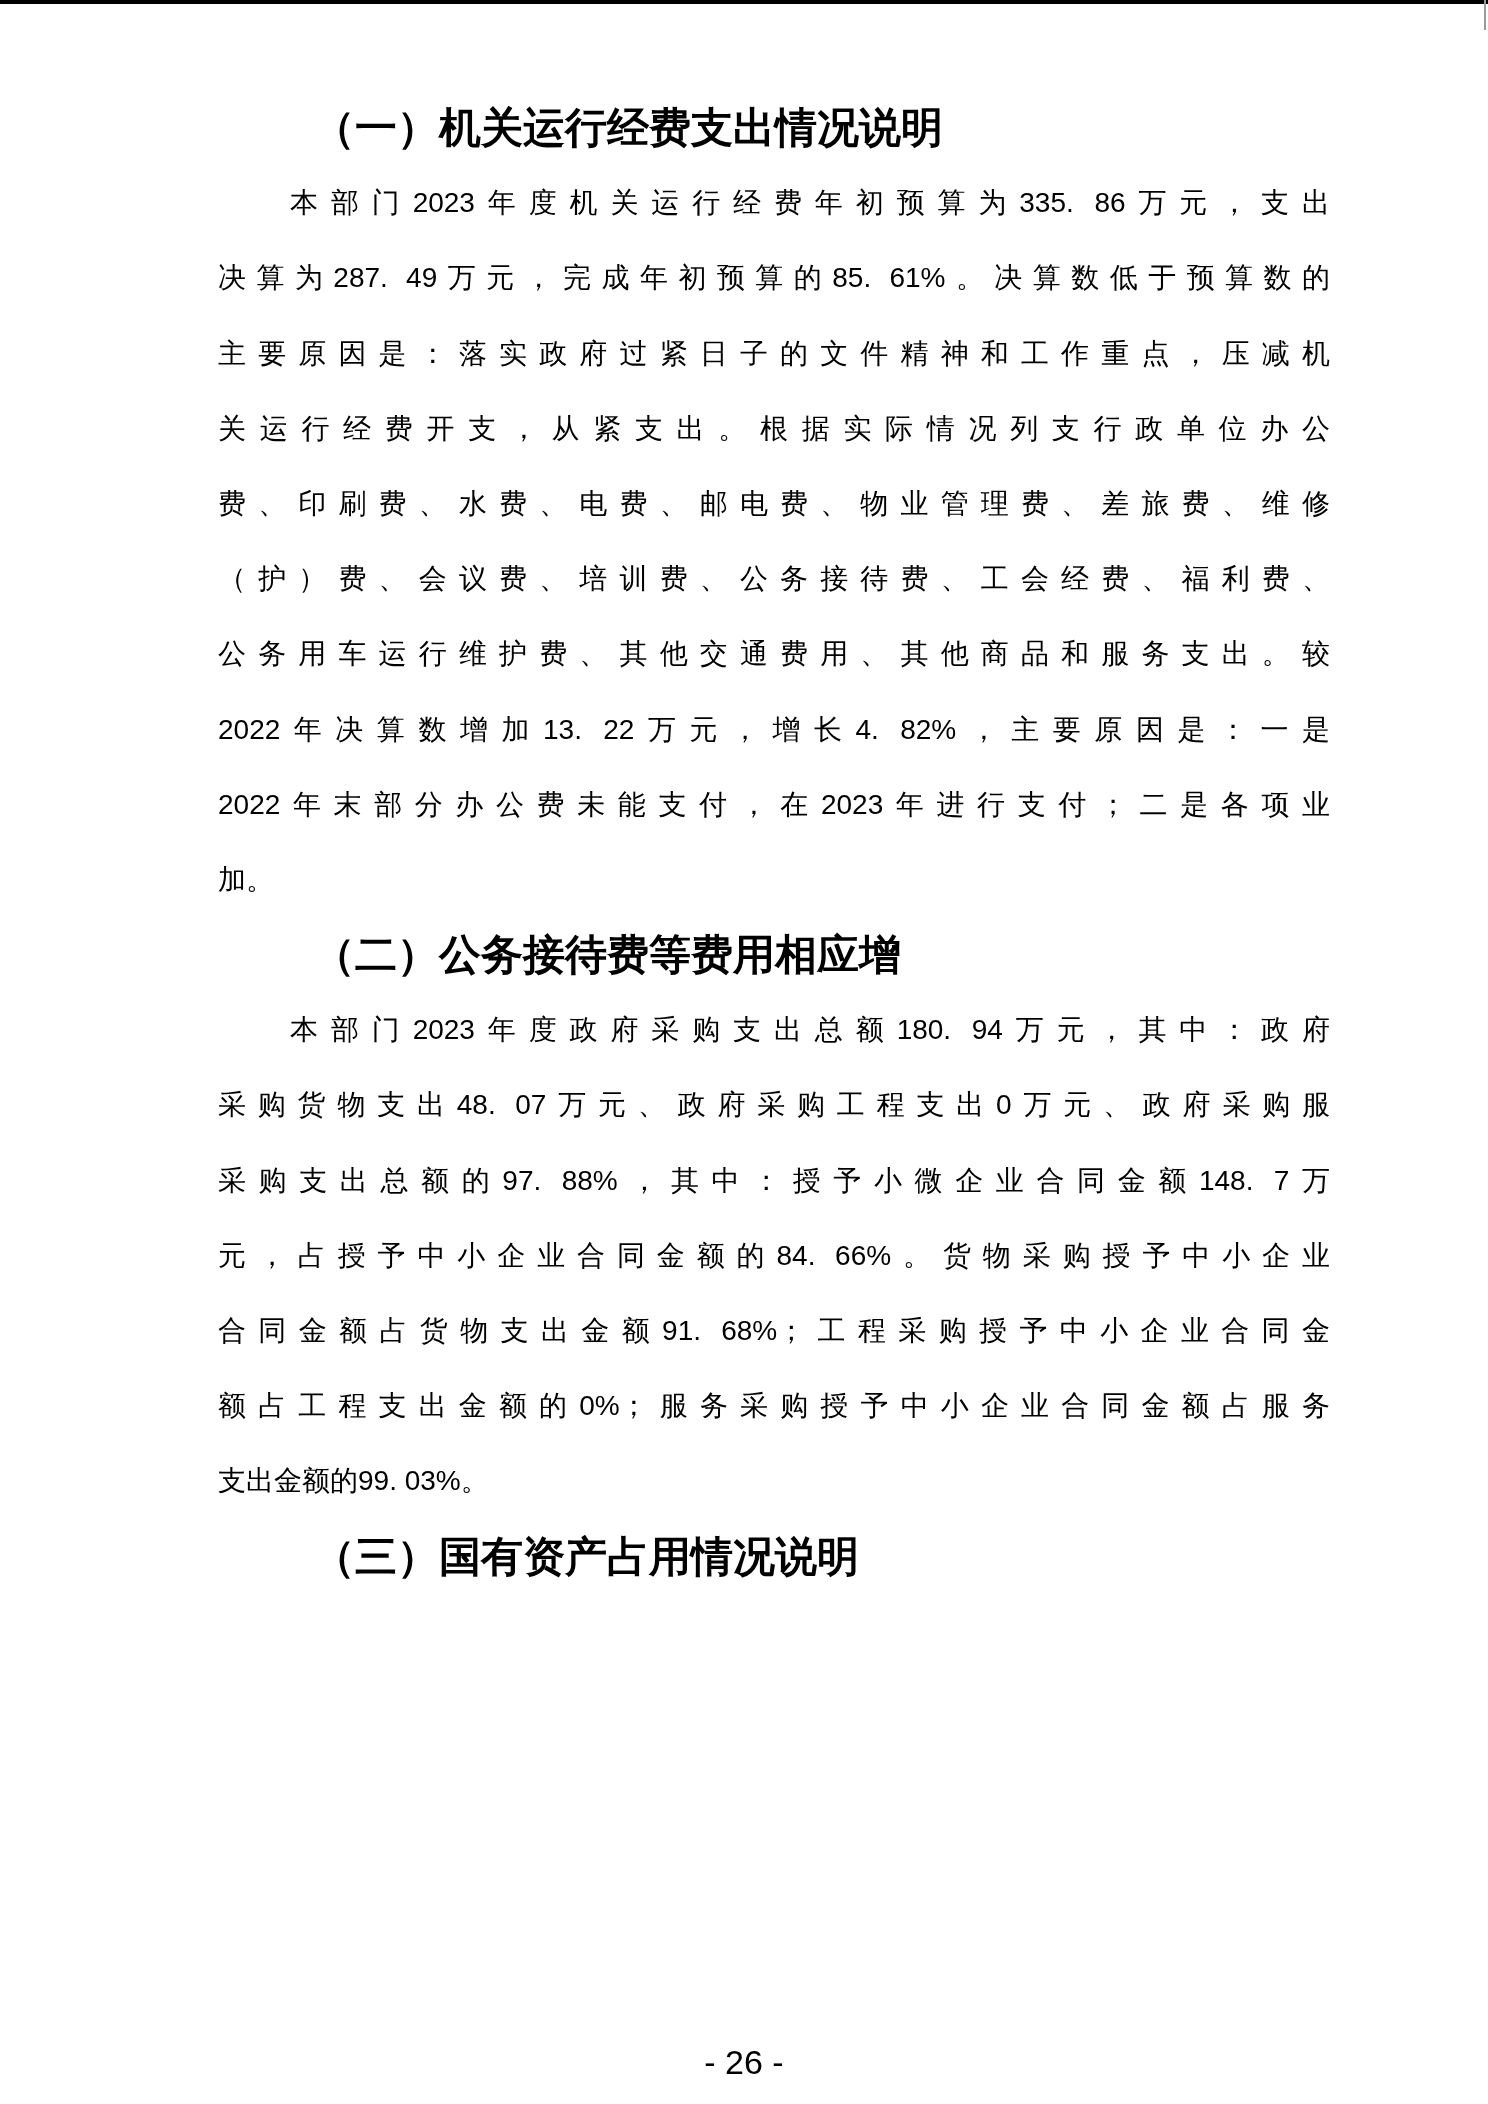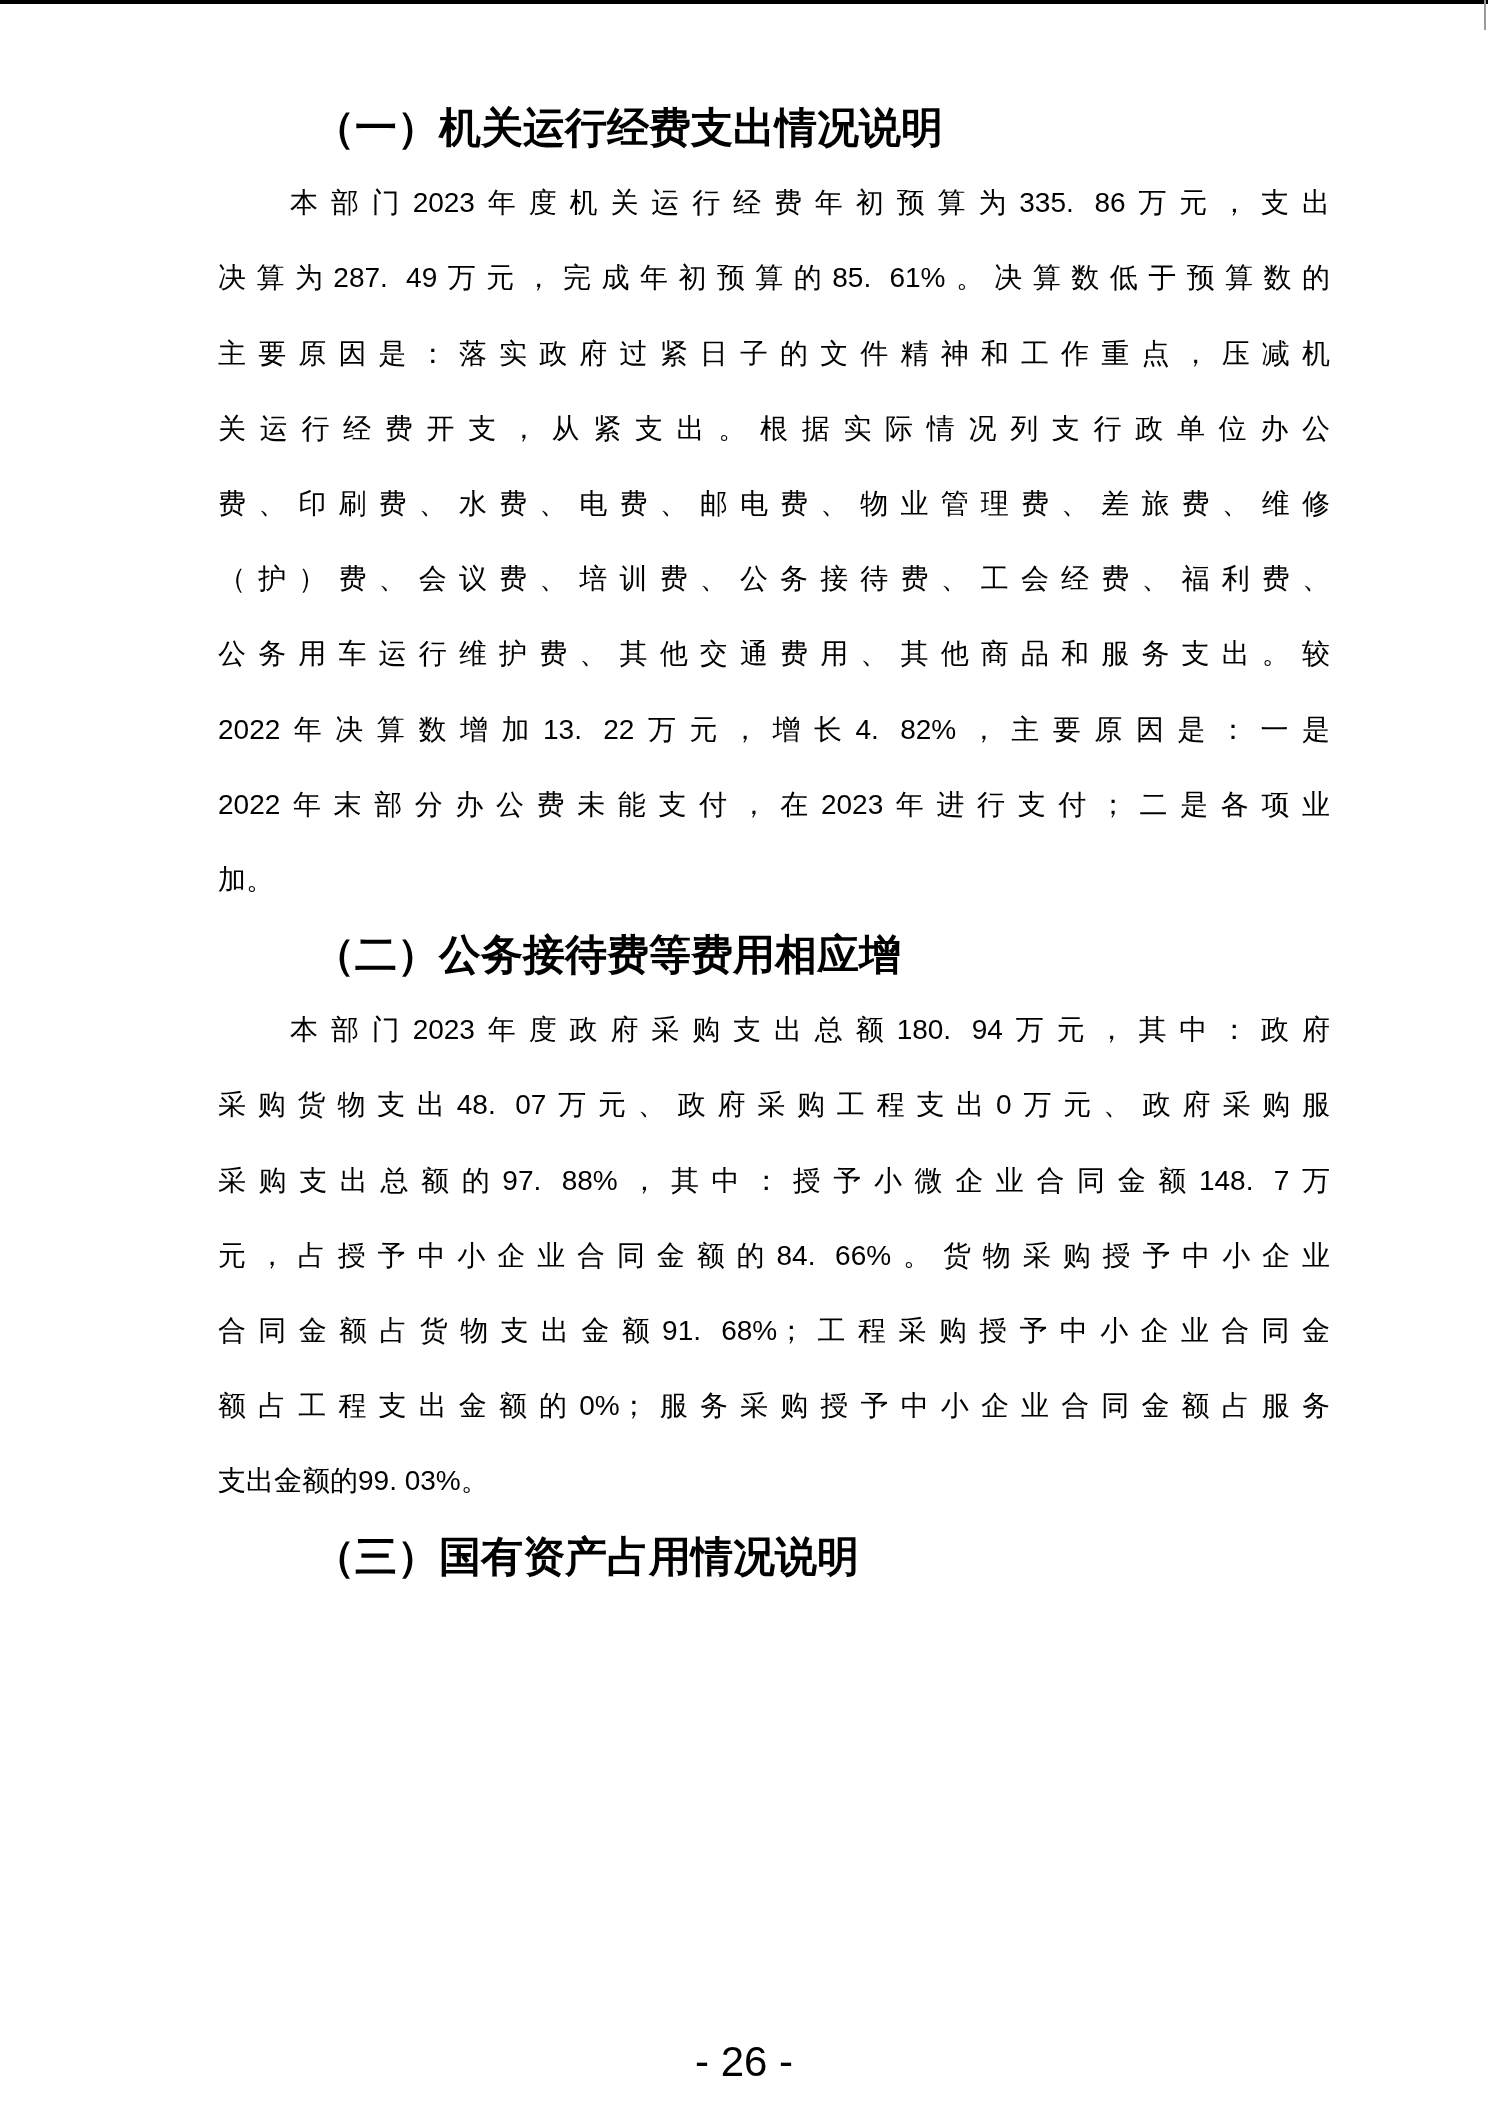--- a/index.html
+++ b/index.html
@@ -58,21 +58,21 @@
     text-align-last: left;
     text-indent: 95px;
     white-space: nowrap;
   }
   .page-number {
     position: absolute;
     top: 2042px;
     left: 0;
     width: 100%;
     text-align: center;
-    font-size: 42px;
+    font-size: 34px;
     line-height: 40px;
     color: #000000;
   }
 </style>
 </head>
 <body>
 
 <div class="page">
   <div class="top-edge-bar"></div>
   <div class="right-edge-mark"></div>

